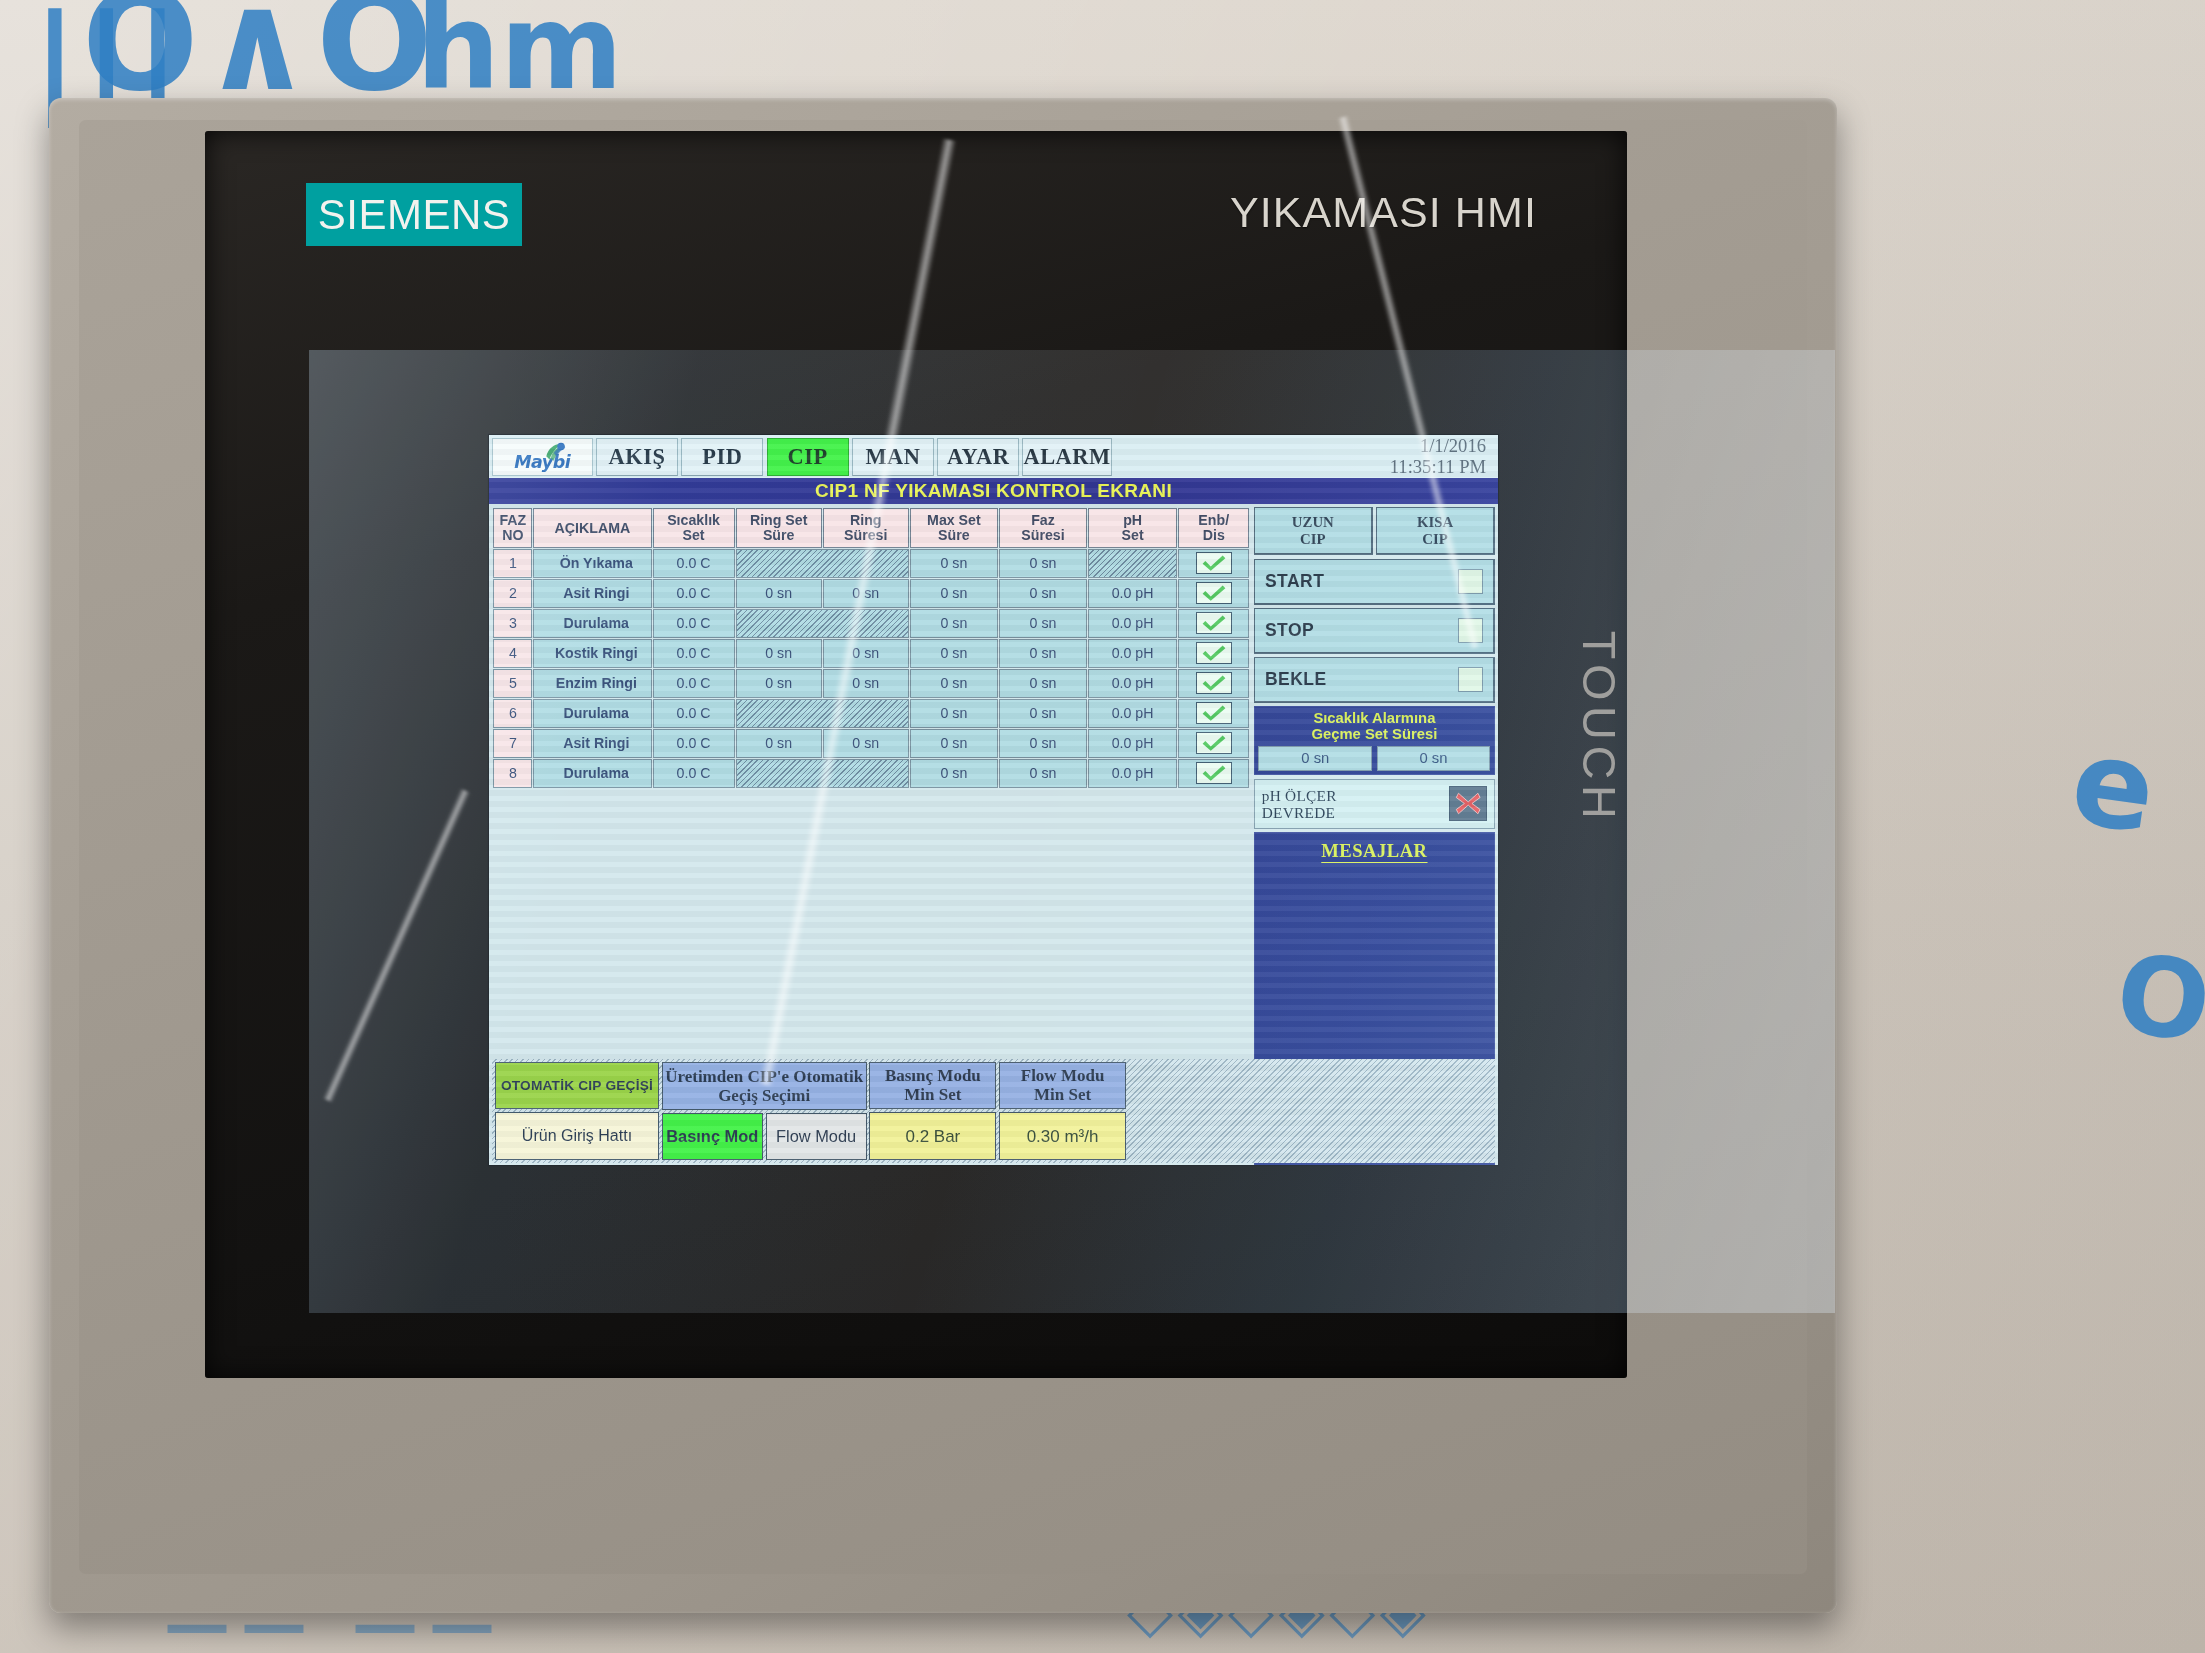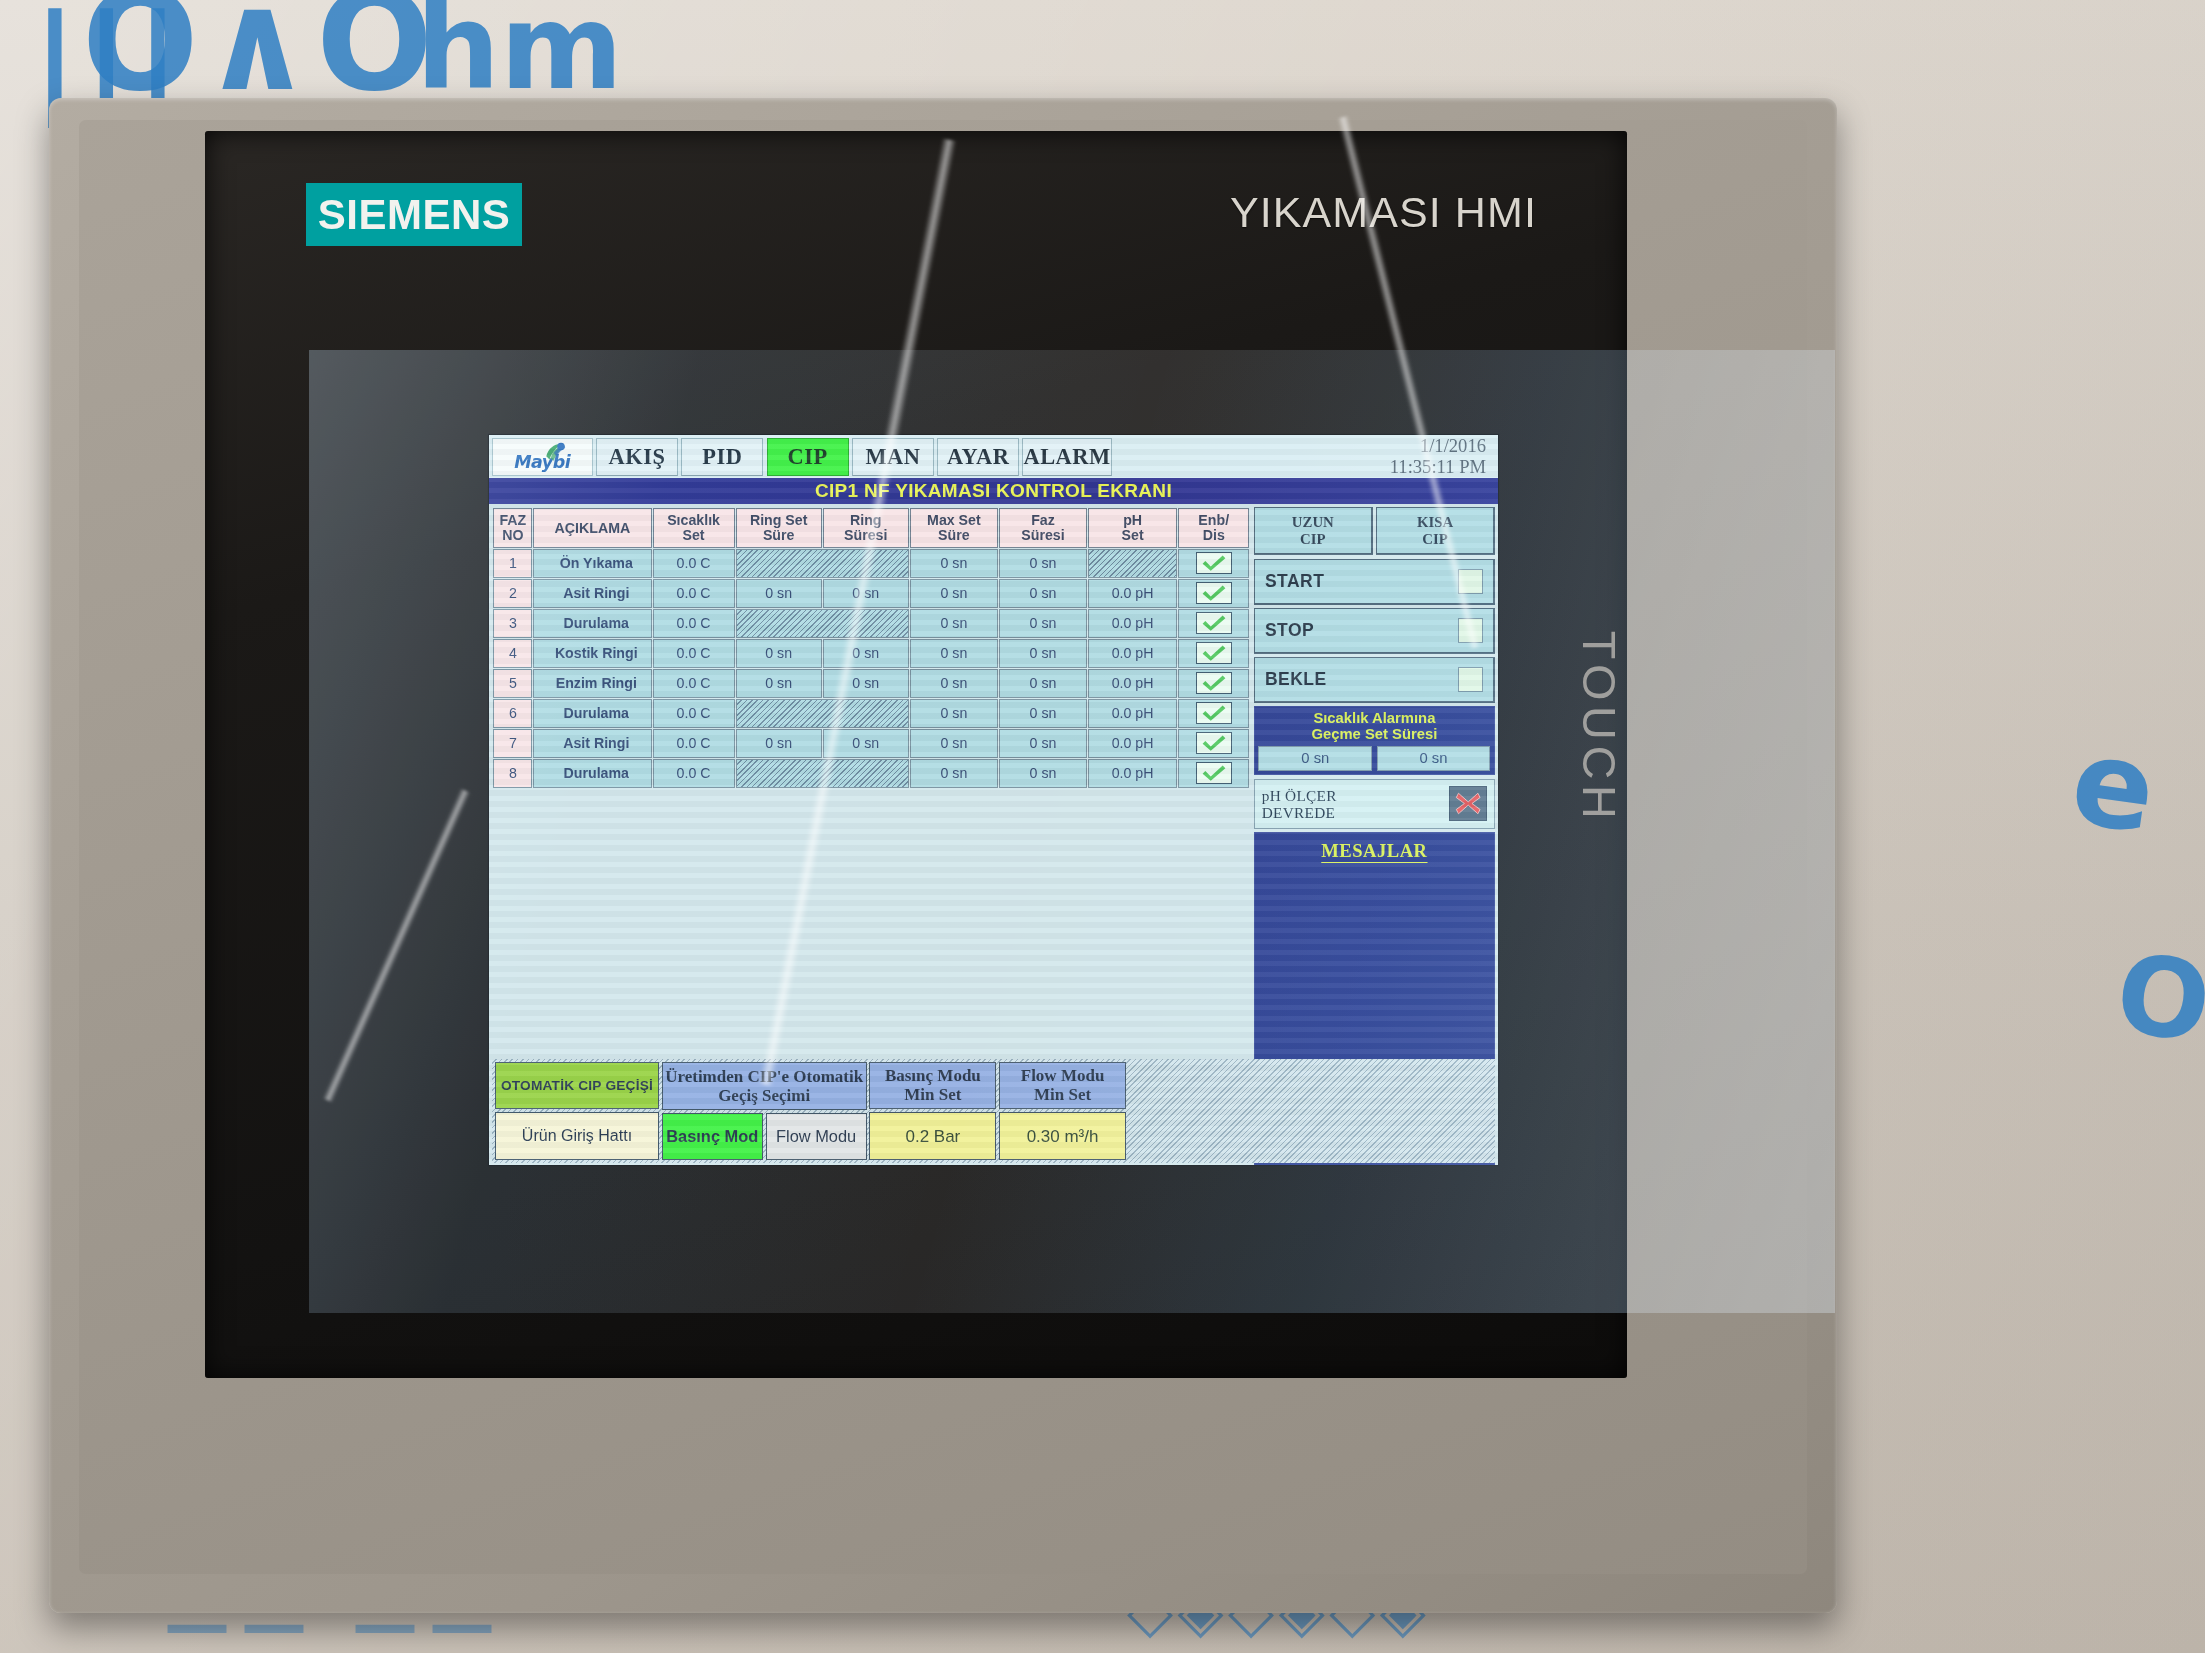--- a/index.html
+++ b/index.html
@@ -68,21 +68,21 @@
   #siemens-logo {
     position: absolute;
     left: 101px; top: 52px;
     width: 216px; height: 63px;
     background: #00a0a0;
     display: flex; align-items: center; justify-content: center;
   }
   #siemens-logo span {
     color: #f2f2ee;
     font-size: 42px;
-    font-weight: bold;
+    font-weight: normal;
     letter-spacing: 0.5px;
     font-family: "Liberation Sans", sans-serif;
   }
   #simatic-text {
     position: absolute;
     right: 90px; top: 57px;
     color: #d8d4cc;
     font-size: 43px;
     letter-spacing: 1.1px;
     font-family: "Liberation Sans", sans-serif;

